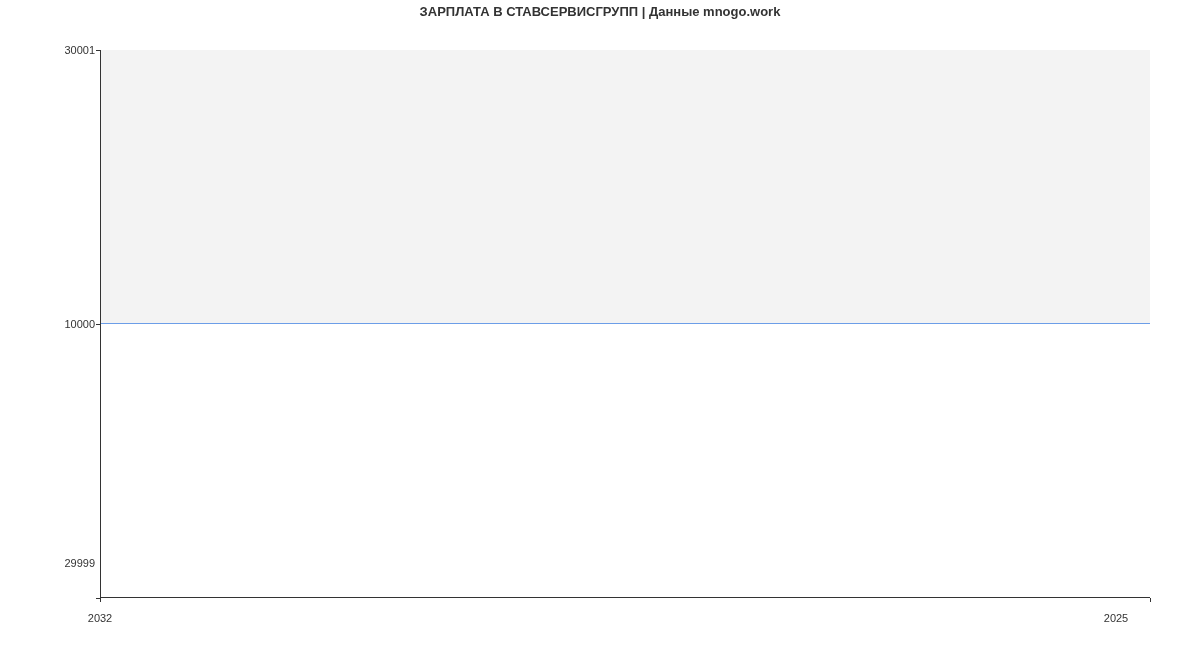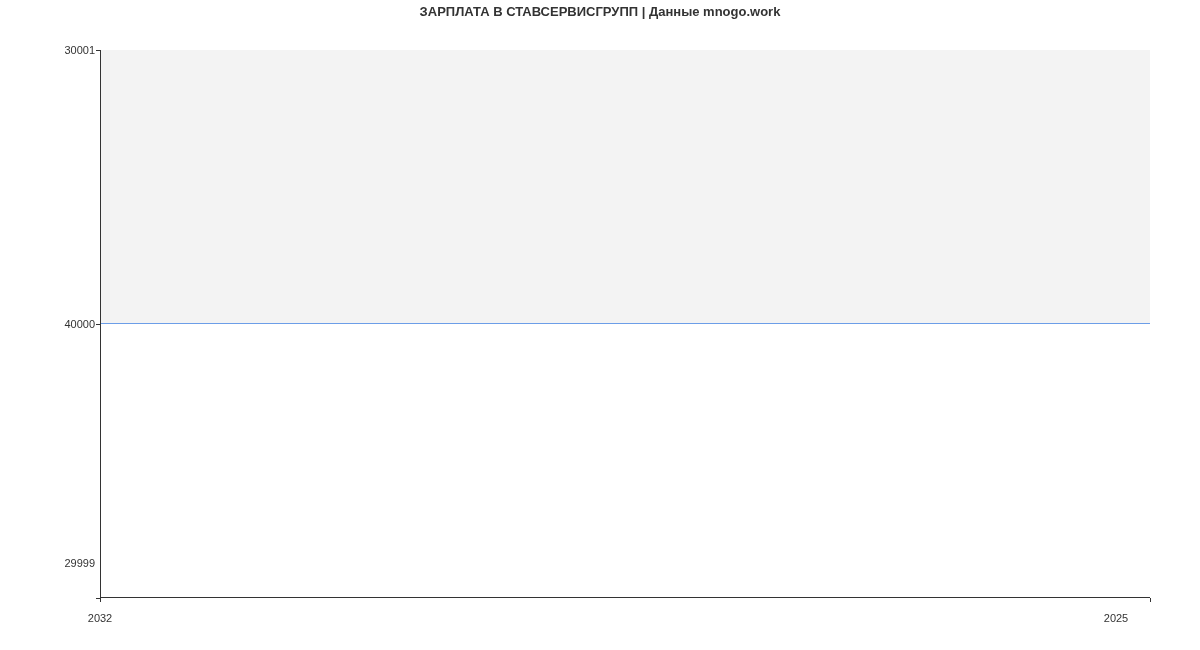--- a/index.html
+++ b/index.html
@@ -88,21 +88,21 @@
 <body>
 
 <div class="chart-container">
 
   <div class="title">ЗАРПЛАТА В СТАВСЕРВИСГРУПП | Данные mnogo.work</div>
 
   <div class="y-tick-mark" style="top:597.5px;"></div>
   <div class="y-tick-label" style="top:563px;">29999</div>
 
   <div class="y-tick-mark" style="top:323.5px;"></div>
-  <div class="y-tick-label" style="top:324px;">40000</div>
+  <div class="y-tick-label" style="top:324px;">10000</div>
 
   <div class="y-tick-mark" style="top:49.5px;"></div>
   <div class="y-tick-label" style="top:50px;margin-left:16px;">30001</div>
 
   <div class="x-tick-mark" style="left:99.5px;"></div>
   <div class="x-tick-label" style="left:100px;">2032</div>
 
   <div class="x-tick-mark" style="left:1149.5px;"></div>
   <div class="x-tick-label" style="left:1116px;">2025</div>
 

